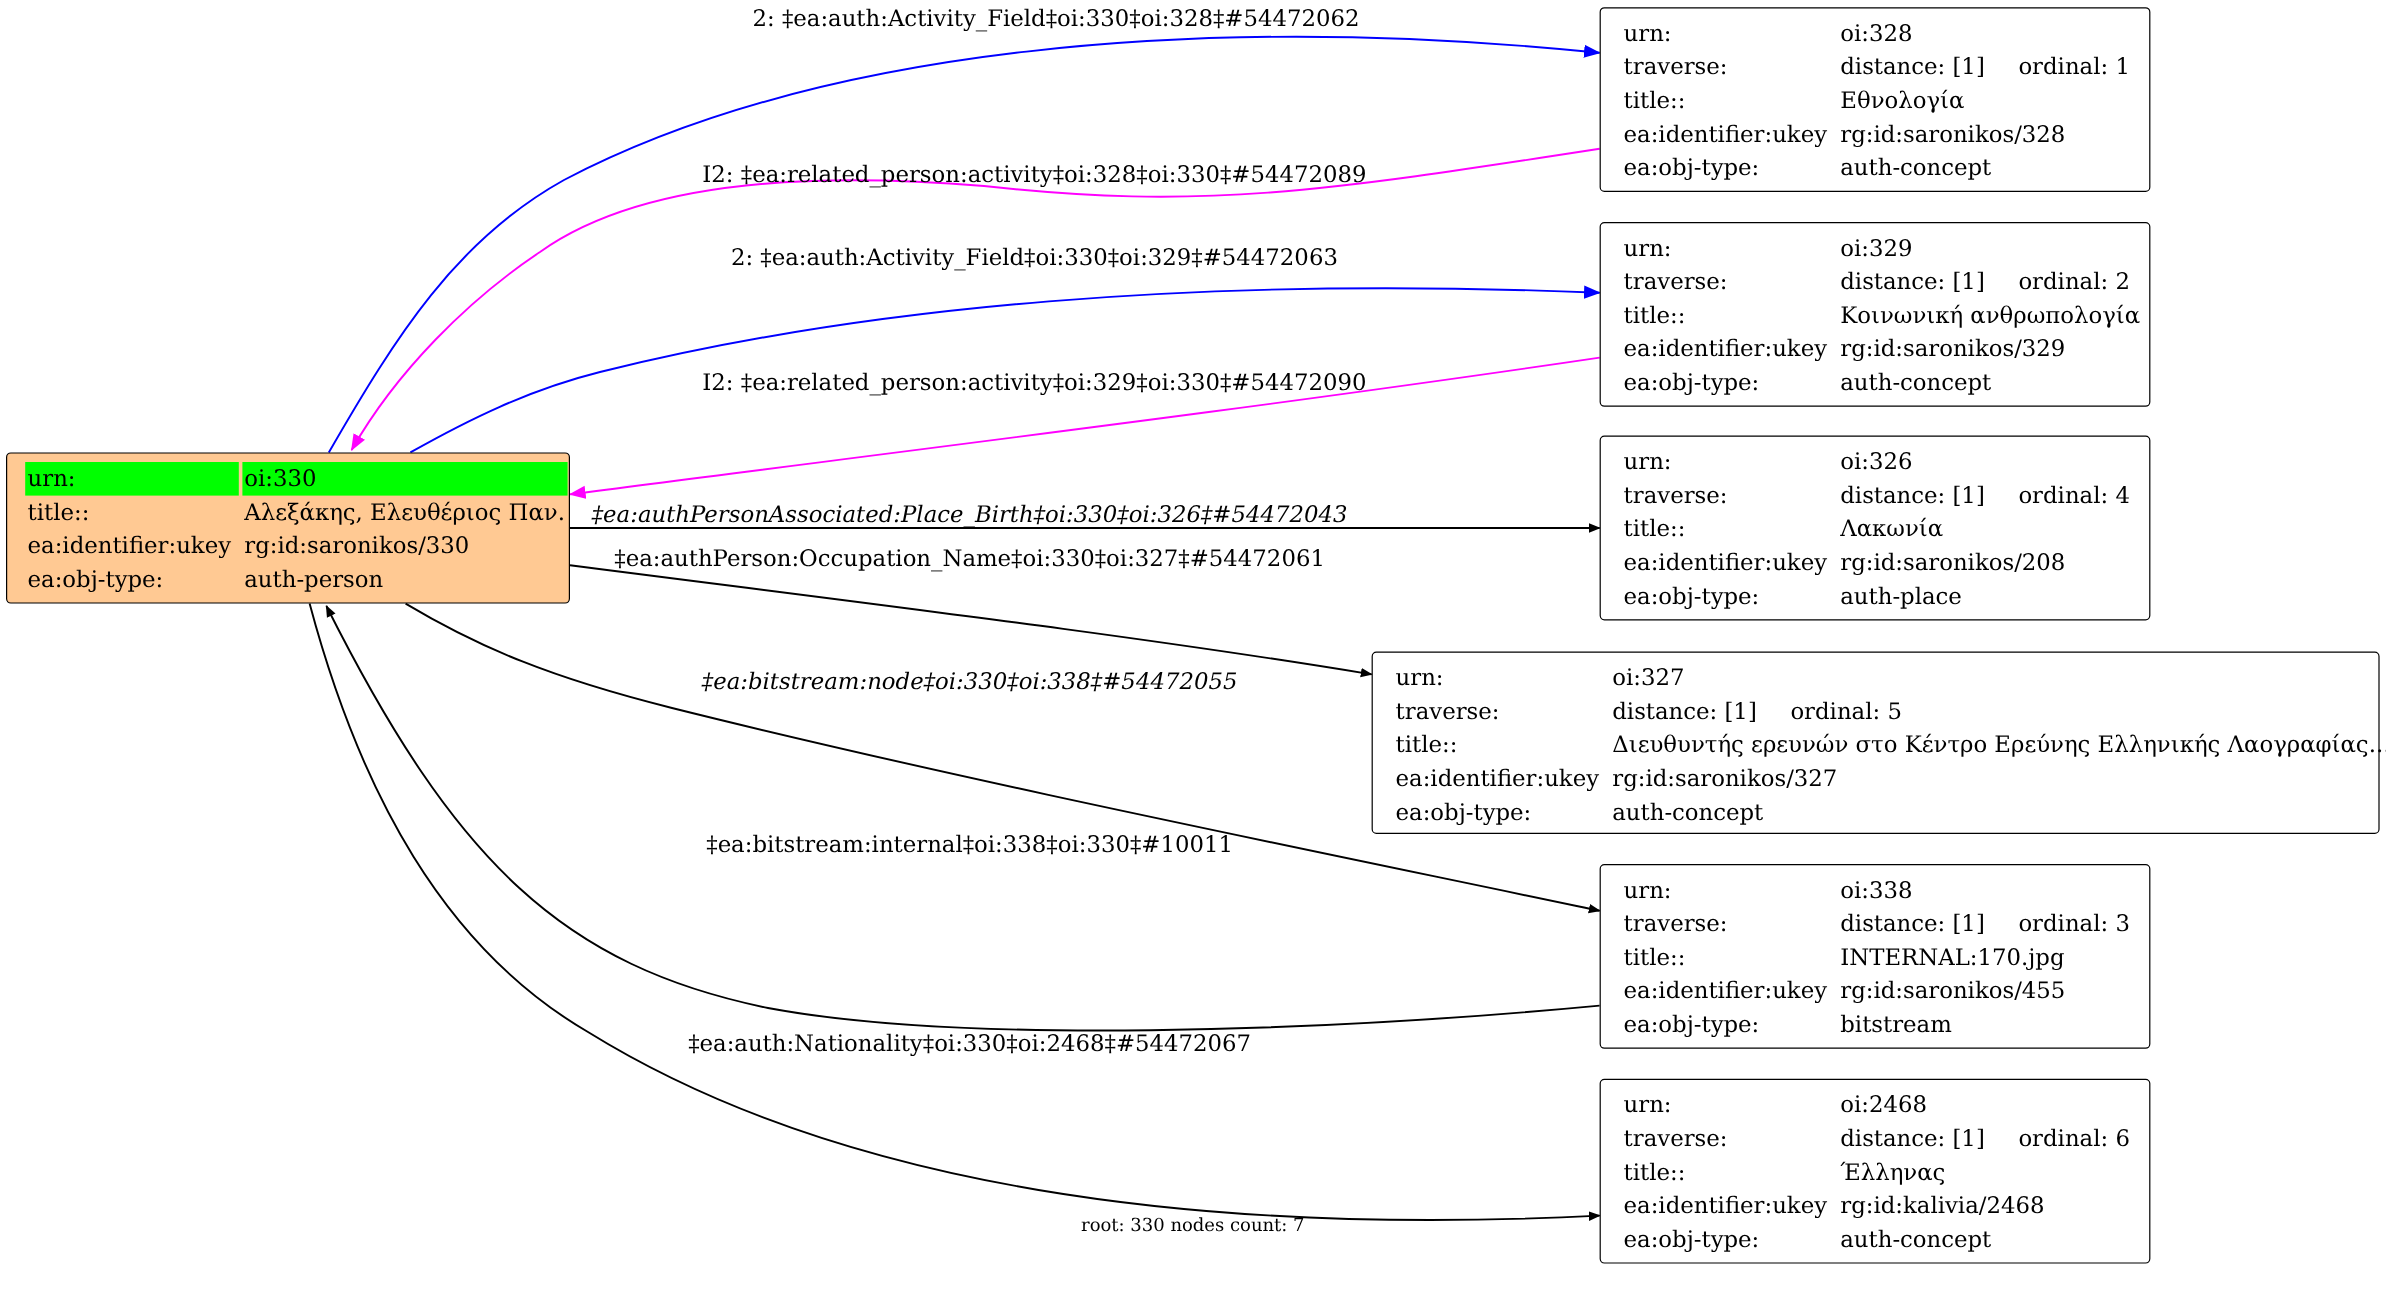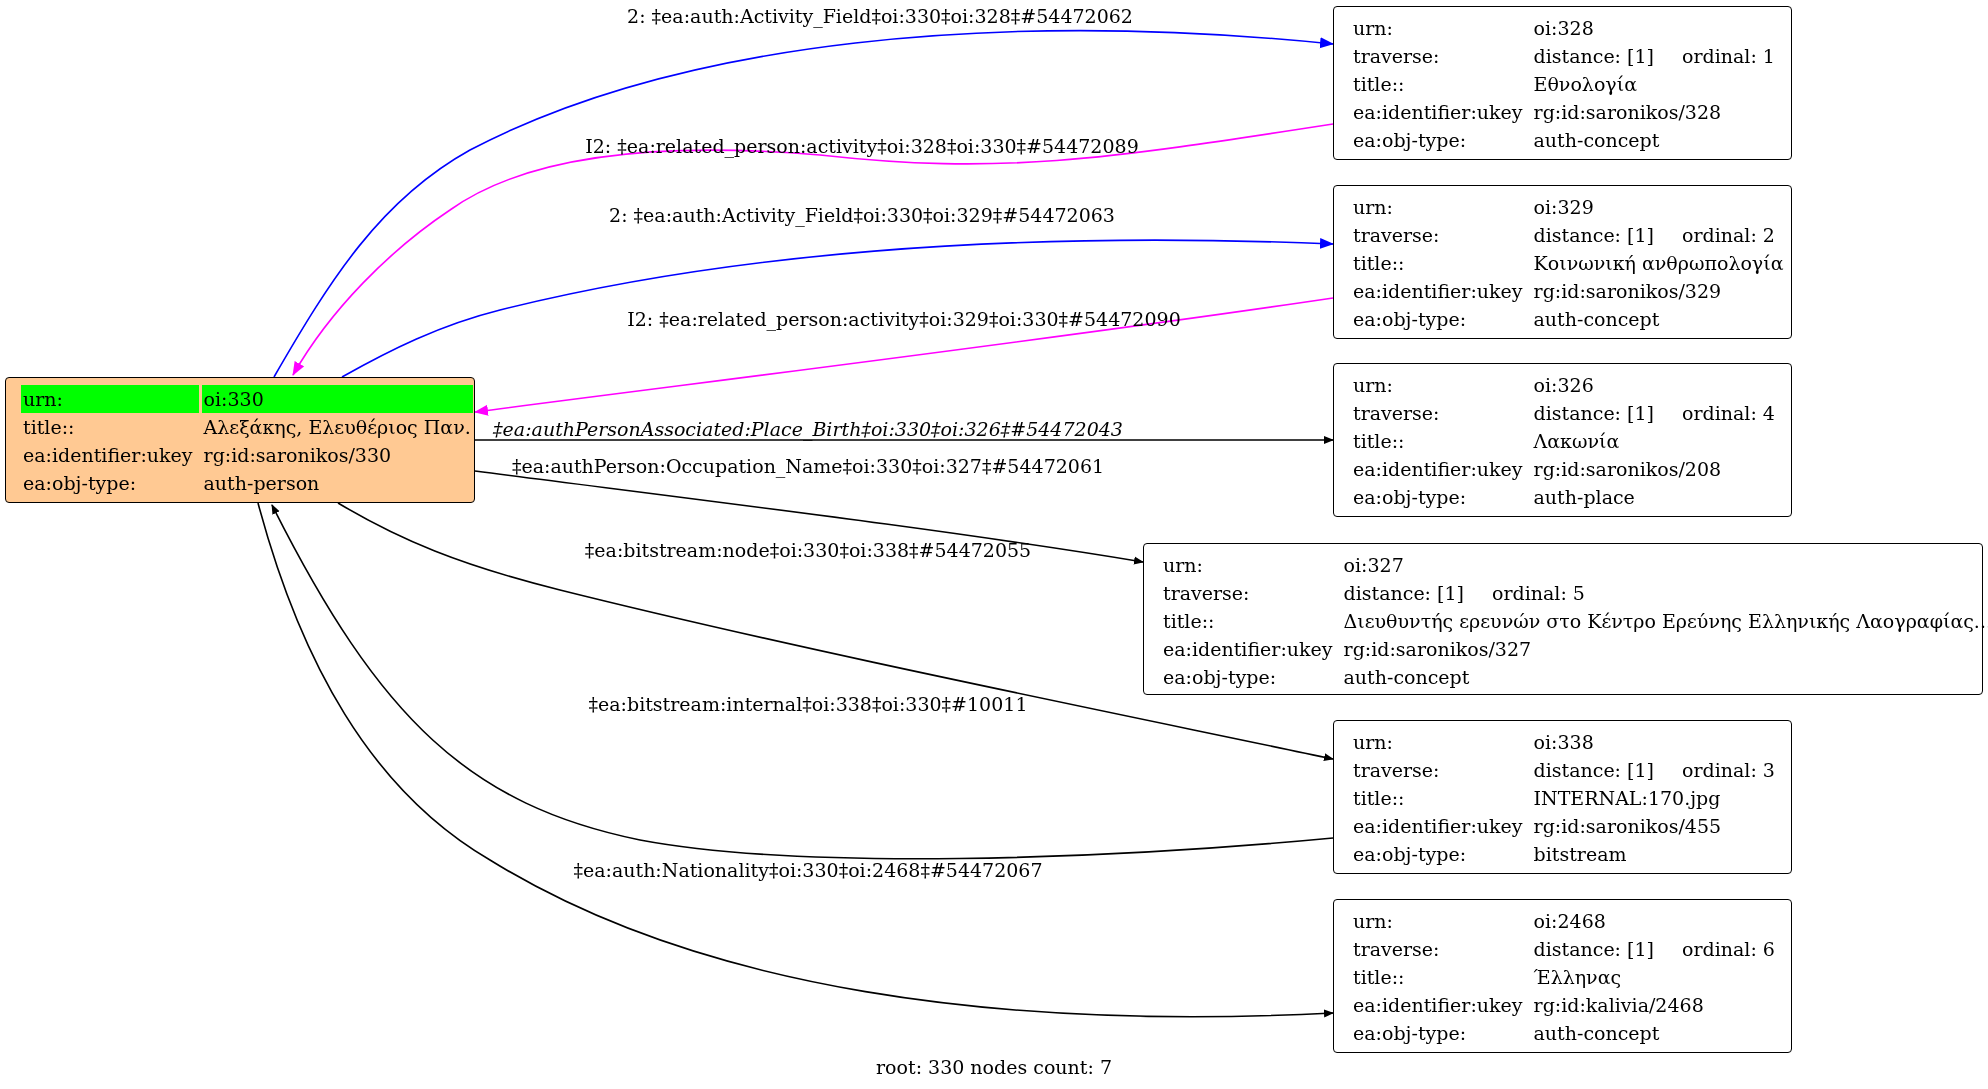--- a/index.html
+++ b/index.html
@@ -8,21 +8,21 @@
   #graph { position: absolute; left: 0; top: 0; width: 1988px; height: 1089px; }
   .node { position: absolute; box-sizing: border-box; border: 1.6px solid #000;
           border-radius: 4px; background: #fff; padding: 7px 10px 6px 14px; }
   .node.root { background: #ffc993; padding: 7px 12px 6px 12px; }
   .node table { border-collapse: separate; border-spacing: 3px 0; font-size: 19px; line-height: 28px; }
   .node td { padding: 0 2px; white-space: nowrap; vertical-align: middle; }
   .node td.k { padding-right: 6px; }
   .node tr.hl td { background: #00ff00; }
   .trav-ord { display: inline-block; margin-left: 28px; }
   .edge-label { position: absolute; font-size: 19px; white-space: nowrap; transform: translateX(-50%); line-height: 22px; }
-  .caption { position: absolute; left: 994px; top: 1056px; transform: translateX(-50%); font-size: 19px; white-space: nowrap; }
+  .caption { position: absolute; left: 994px; top: 1012px; transform: translateX(-50%); font-size: 15px; white-space: nowrap; }
 </style>
 </head>
 <body>
 
 <svg id="graph" xmlns="http://www.w3.org/2000/svg" width="1988" height="1089">
   <defs>
     <marker id="arr-black" markerWidth="10" markerHeight="10" refX="9" refY="5" orient="auto" markerUnits="userSpaceOnUse" viewBox="0 0 10 10">
       <path d="M0,1 L10,5 L0,9 z" fill="#000"></path>
     </marker>
     <marker id="arr-blue" markerWidth="14" markerHeight="12" refX="13" refY="6" orient="auto" markerUnits="userSpaceOnUse" viewBox="0 0 14 12">
@@ -224,21 +224,21 @@
       </tr>
     </tbody>
       </table>
     </div>
   </div>
 
 <div id="labels-layer">
     <div class="edge-label" style="left: 880px; top: 5px;">2: ‡ea:auth:Activity_Field‡oi:330‡oi:328‡#54472062</div>
     <div class="edge-label" style="left: 862px; top: 135px;">I2: ‡ea:related_person:activity‡oi:328‡oi:330‡#54472089</div>
     <div class="edge-label" style="left: 862px; top: 204px;">2: ‡ea:auth:Activity_Field‡oi:330‡oi:329‡#54472063</div>
-    <div class="edge-label" style="left: 904px; top: 308px; text-align: center;">I2: ‡ea:related_person:activity‡oi:329‡oi:330‡#54472090</div>
+    <div class="edge-label" style="left: 862px; top: 308px; text-align: center;">I2: ‡ea:related_person:activity‡oi:329‡oi:330‡#54472090</div>
     <div class="edge-label" style="left: 808px; top: 418px; font-style: italic;">‡ea:authPersonAssociated:Place_Birth‡oi:330‡oi:326‡#54472043</div>
     <div class="edge-label" style="left: 808px; top: 455px;">‡ea:authPerson:Occupation_Name‡oi:330‡oi:327‡#54472061</div>
-    <div class="edge-label" style="left: 808px; top: 539px;">‡ea:bitstream:node‡oi:330‡oi:338‡#54472055</div>
+    <div class="edge-label" style="left: 808px; top: 557px; font-style: italic;">‡ea:bitstream:node‡oi:330‡oi:338‡#54472055</div>
     <div class="edge-label" style="left: 808px; top: 693px;">‡ea:bitstream:internal‡oi:338‡oi:330‡#10011</div>
     <div class="edge-label" style="left: 808px; top: 859px;">‡ea:auth:Nationality‡oi:330‡oi:2468‡#54472067</div>
   </div>
 
 <div class="caption">root: 330 nodes count: 7</div>
 
 </body></html>

